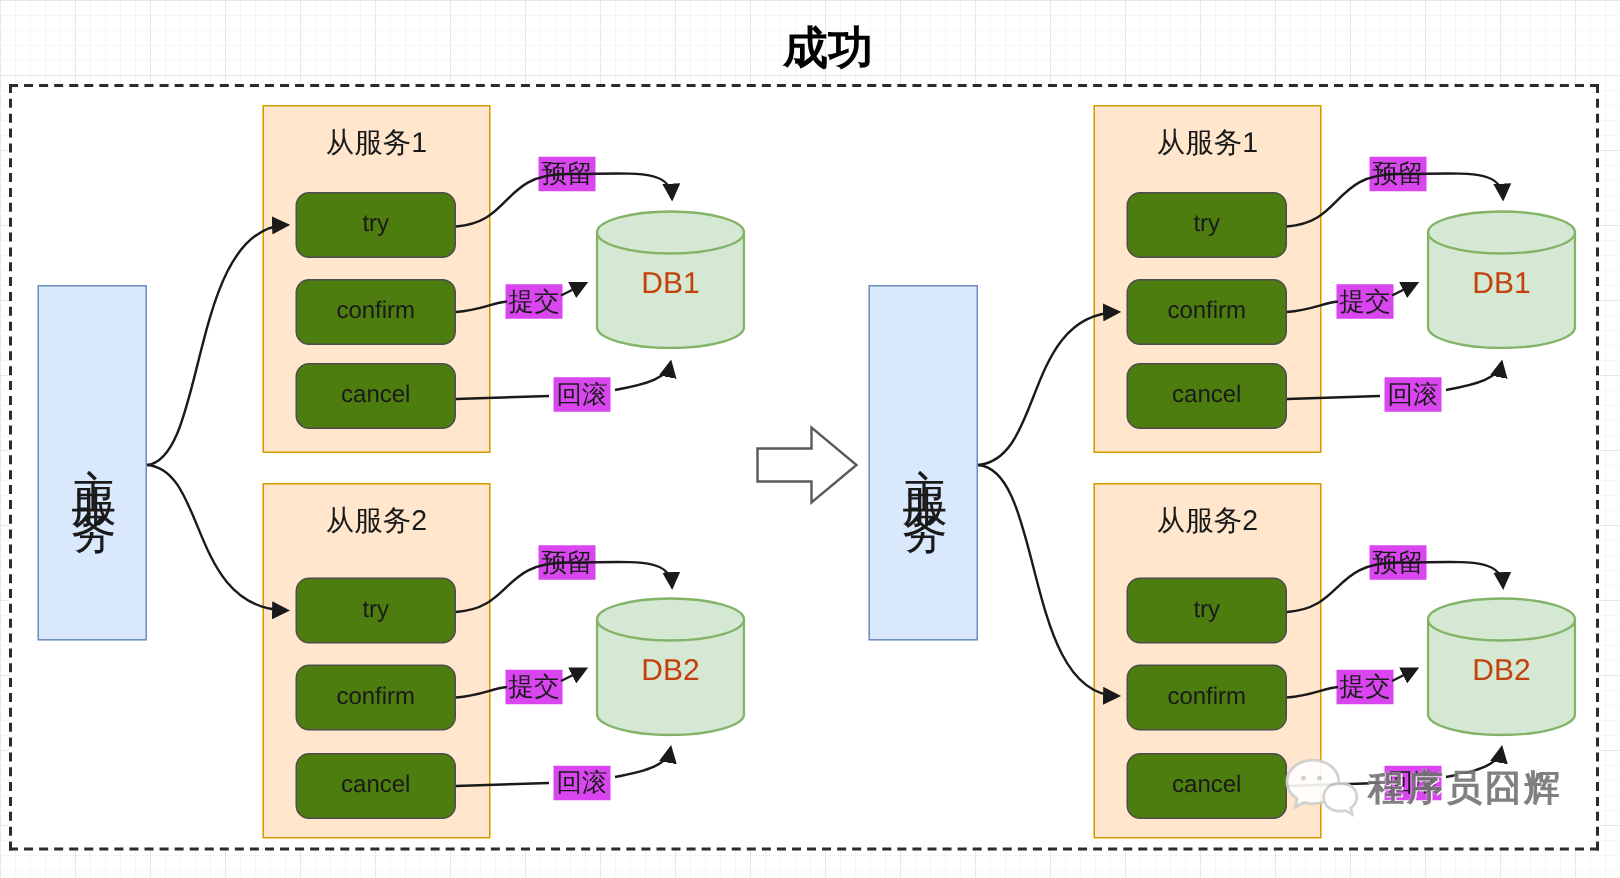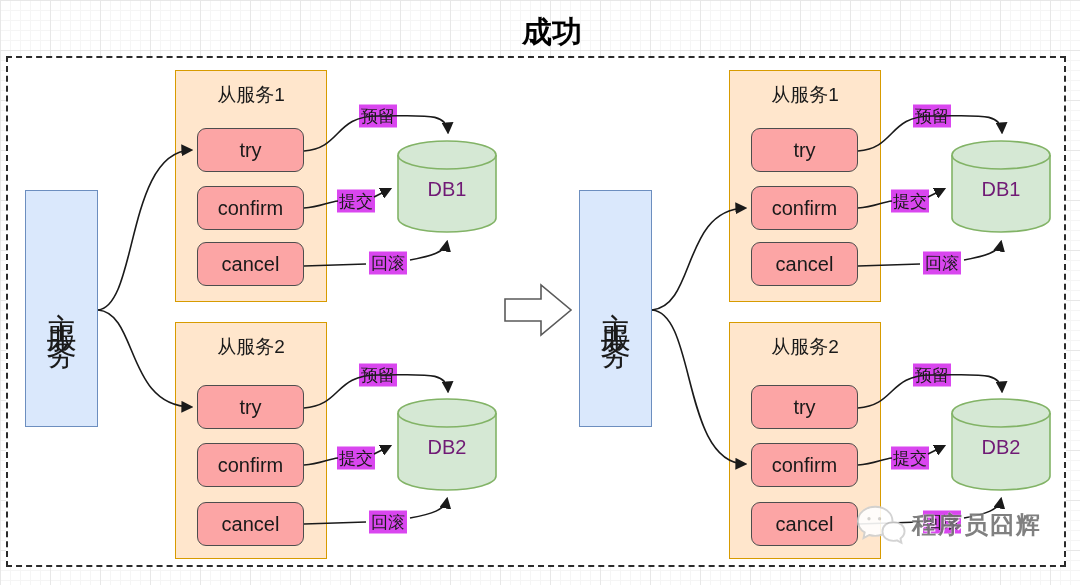--- a/index.html
+++ b/index.html
@@ -33,28 +33,28 @@
     writing-mode:vertical-rl;text-orientation:upright;
     font-size:30px;color:#1a1a1a;letter-spacing:14px;line-height:1;
   }
   .svc{
     position:absolute;left:175px;width:152px;
     background:#ffe6cc;border:1.5px solid #d79b00;box-sizing:border-box;
   }
   .svc-title{width:100%;text-align:center;margin-top:11px;font-size:19px;color:#1a1a1a;}
   .step-btn{
     position:absolute;left:197px;width:107px;height:44px;
-    background:#fca5a5;border:1.7px solid #4d4d4d;border-radius:9px;box-sizing:border-box;
+    background:#4d7c0f;border:1.7px solid #4d4d4d;border-radius:9px;box-sizing:border-box;
     display:flex;align-items:center;justify-content:center;
-    font-size:20px;color:#1a1a1a;
+    font-size:16px;color:#1a1a1a;
   }
   .db{position:absolute;left:397px;width:100px;height:93px;}
   .db-label{
     position:absolute;left:0;top:38px;width:100%;text-align:center;
-    font-size:20px;color:#701a75;
+    font-size:20px;color:#c2410c;
   }
   .edge-label{
     position:absolute;transform:translate(-50%,-50%);
     font-size:17px;color:#1a1a1a;background:#d946ef;padding:0 2px;white-space:nowrap;
   }
   .arrows{position:absolute;left:0;top:0;z-index:5;pointer-events:none;}
   .watermark{
     position:absolute;left:856px;top:503px;z-index:8;
     display:flex;align-items:center;gap:6px;opacity:0.9;
   }

